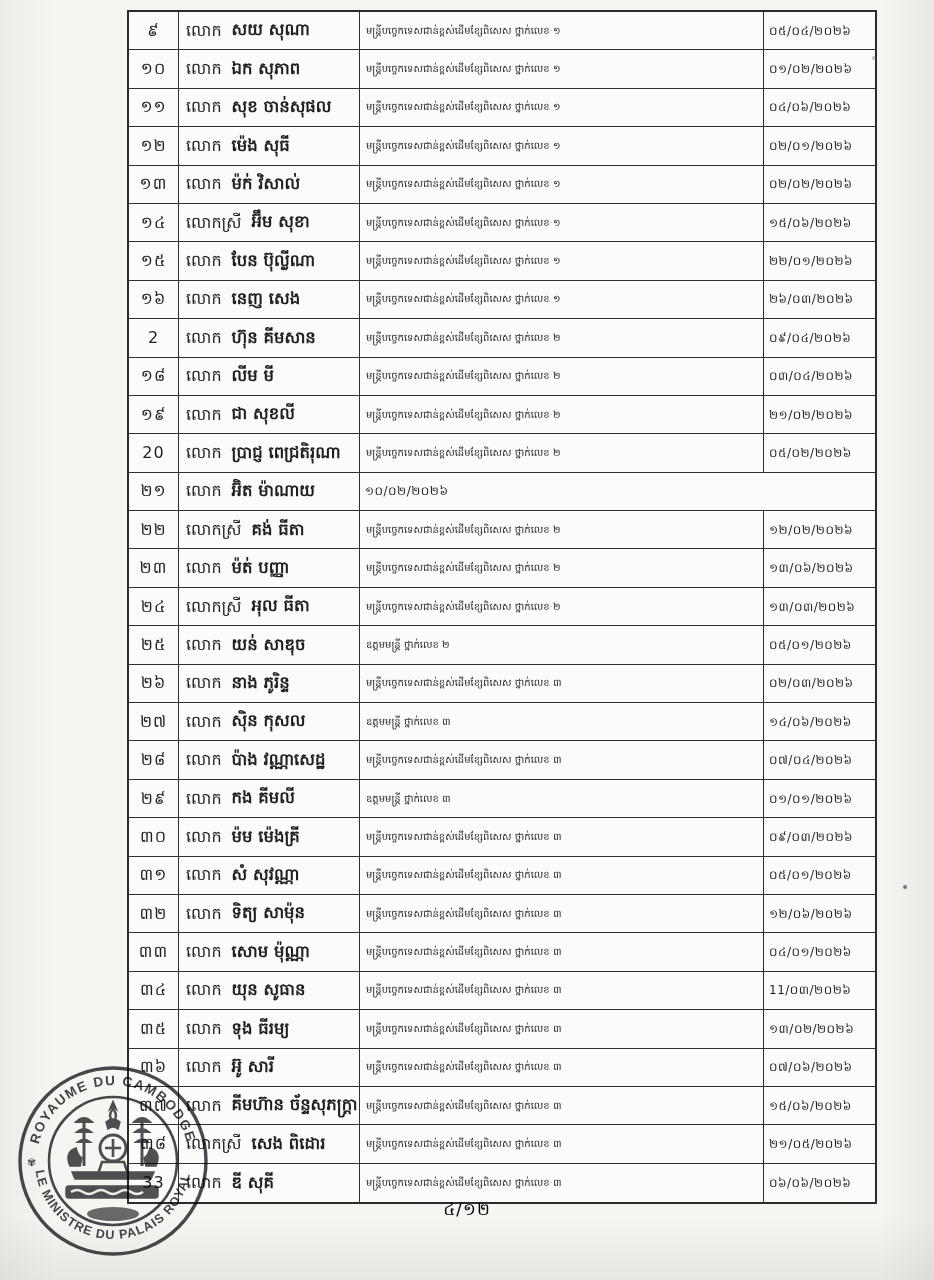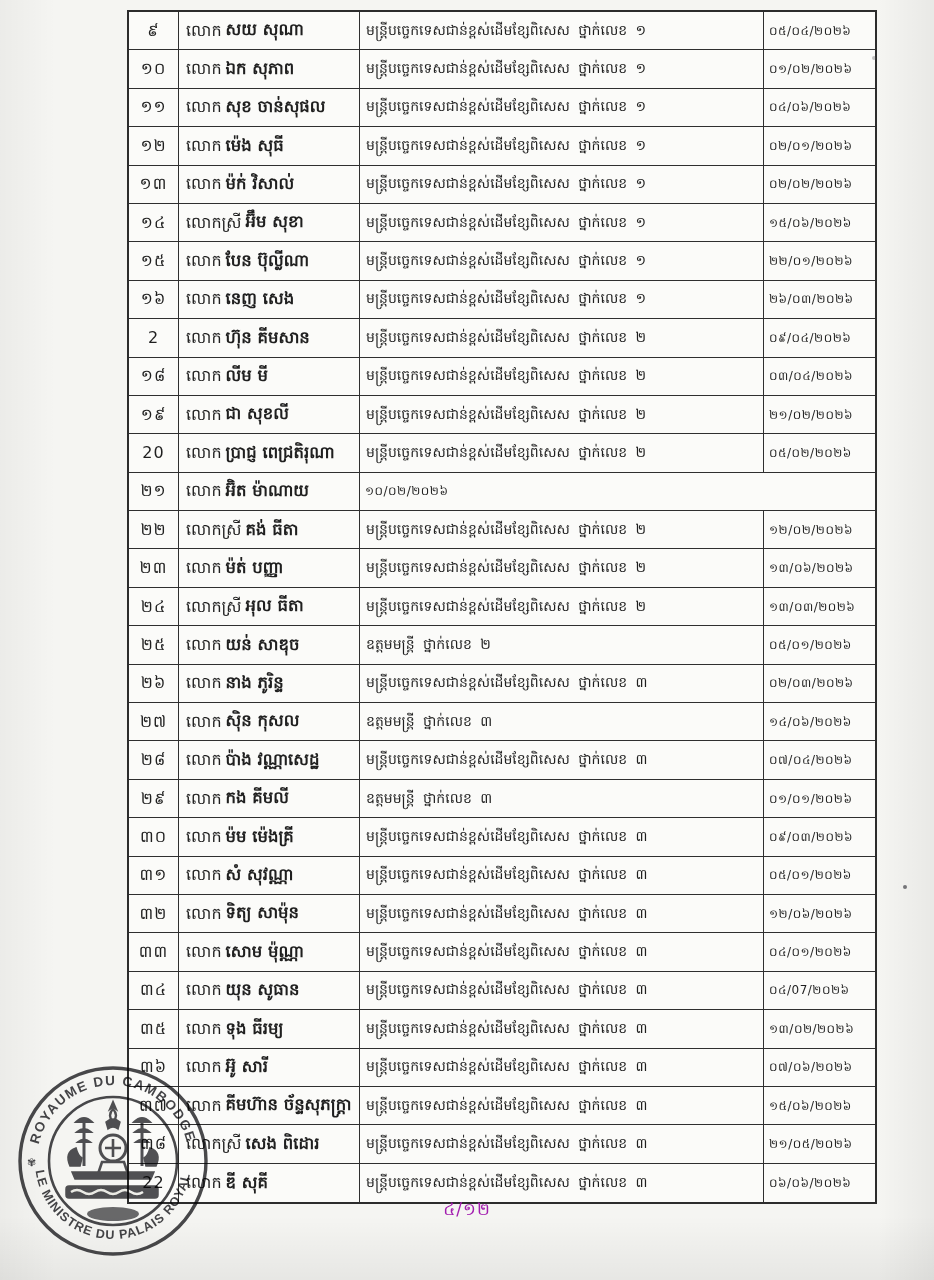--- a/index.html
+++ b/index.html
@@ -38,26 +38,26 @@
   .cell{
     border-right:1.6px solid #2f2f2f;
     display:flex;align-items:center;
     overflow:hidden;white-space:nowrap;
     box-sizing:border-box;
     line-height:1;
   }
   .cell:last-child{border-right:none;}
   .c-no{justify-content:center;font-size:16px;letter-spacing:1px;}
   .c-name{padding-left:7px;font-size:16px;align-items:center;}
-  .c-name b{margin-left:4px;font-size:16.5px;}
-  .c-title{padding-left:6px;font-size:14px;font-family:Liberation Mono, monospace;}
+  .c-name b{margin-left:10px;font-size:16.5px;}
+  .c-title{padding-left:6px;font-size:10px;}
   .c-date{padding-left:5px;font-size:12px;letter-spacing:.5px;}
   .pageno{
     position:absolute;left:0;top:1198px;width:934px;text-align:center;
-    font-size:17px;color:#a21caf;letter-spacing:1px;
+    font-size:17px;color:#000000;letter-spacing:1px;
   }
   .seal{
     position:absolute;left:14px;top:1062px;width:198px;height:198px;
     mix-blend-mode:multiply;opacity:.93;
   }
   .speck{position:absolute;width:4px;height:4px;border-radius:50%;background:#55555a;opacity:.8;}
 </style>
 </head>
 <body>
 
@@ -288,21 +288,21 @@
         <div class="cell c-title">មន្ត្រីបច្ចេកទេសជាន់ខ្ពស់ដើមខ្សែពិសេស ថ្នាក់លេខ ៣</div>
         <div class="cell c-date">០៤/០១/២០២៦</div>
       </div>
       <div class="row">
         <div class="cell c-no">៣៤</div>
         <div class="cell c-name">
           <span>លោក</span>
           <b>យុន សូធាន</b>
         </div>
         <div class="cell c-title">មន្ត្រីបច្ចេកទេសជាន់ខ្ពស់ដើមខ្សែពិសេស ថ្នាក់លេខ ៣</div>
-        <div class="cell c-date">០៤/07/២០២៦</div>
+        <div class="cell c-date">11/០៣/២០២៦</div>
       </div>
       <div class="row">
         <div class="cell c-no">៣៥</div>
         <div class="cell c-name">
           <span>លោក</span>
           <b>ទុង ធីរម្យ</b>
         </div>
         <div class="cell c-title">មន្ត្រីបច្ចេកទេសជាន់ខ្ពស់ដើមខ្សែពិសេស ថ្នាក់លេខ ៣</div>
         <div class="cell c-date">១៣/០២/២០២៦</div>
       </div>
@@ -327,21 +327,21 @@
       <div class="row">
         <div class="cell c-no">៣៨</div>
         <div class="cell c-name">
           <span>លោកស្រី</span>
           <b>សេង ពិដោរ</b>
         </div>
         <div class="cell c-title">មន្ត្រីបច្ចេកទេសជាន់ខ្ពស់ដើមខ្សែពិសេស ថ្នាក់លេខ ៣</div>
         <div class="cell c-date">២១/០៥/២០២៦</div>
       </div>
       <div class="row">
-        <div class="cell c-no">22</div>
+        <div class="cell c-no">33</div>
         <div class="cell c-name">
           <span>លោក</span>
           <b>ឌី សុគី</b>
         </div>
         <div class="cell c-title">មន្ត្រីបច្ចេកទេសជាន់ខ្ពស់ដើមខ្សែពិសេស ថ្នាក់លេខ ៣</div>
         <div class="cell c-date">០៦/០៦/២០២៦</div>
       </div>
     </div>
 
   <div class="pageno">៤/១២</div>

